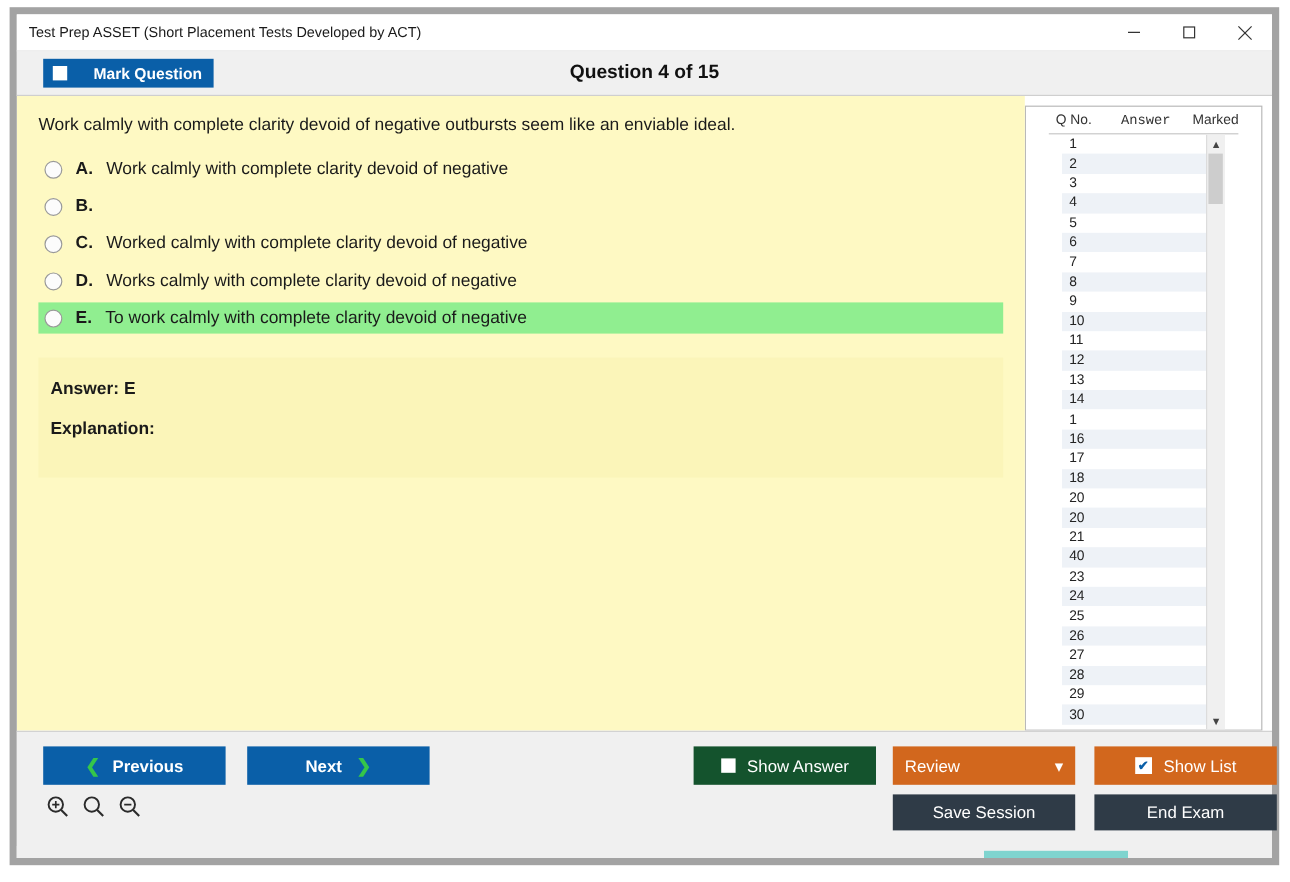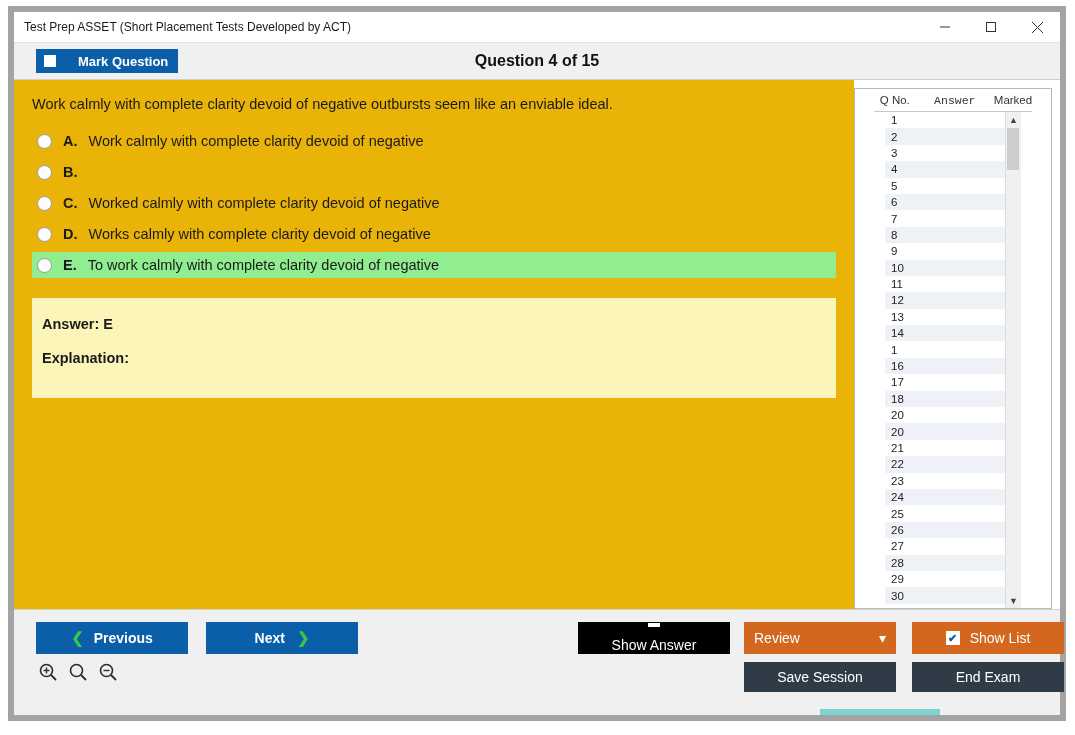--- a/index.html
+++ b/index.html
@@ -96,21 +96,21 @@
   #body-area {
     flex: 1;
     display: flex;
     position: relative;
     overflow: hidden;
   }
   #question-pane {
     width: 840px;
     min-width: 840px;
     position: relative;
-    background: #eab308;
+    background: #fef9c3;
   }
   #question-text {
     font-size: 14.5px;
     color: #1a1a1a;
     padding: 14px 16px 0 18px;
     line-height: 1.4;
   }
   #options-list {
     margin-top: 14px;
   }
@@ -249,21 +249,21 @@
     left: 22px; top: 12px; width: 152px; height: 32px;
     background: #0a5fa8; gap: 10px; font-weight: bold;
   }
   #next-button {
     left: 192px; top: 12px; width: 152px; height: 32px;
     background: #0a5fa8; gap: 12px; font-weight: bold;
   }
   .chev { color: #35c64a; font-size: 15px; font-weight: bold; }
   #show-answer-button {
     left: 564px; top: 12px; width: 152px; height: 32px;
-    background: #000000; gap: 10px; flex-direction: column;
+    background: #14532d; gap: 10px;
   }
   #review-button {
     left: 730px; top: 12px; width: 152px; height: 32px;
     background: #d2671d; justify-content: space-between;
     padding: 0 10px; box-sizing: border-box;
   }
   #show-list-button {
     left: 898px; top: 12px; width: 152px; height: 32px;
     background: #d2671d; gap: 10px;
   }
@@ -478,21 +478,21 @@
               <div class="cell-no">20</div>
               <div class="cell-ans"></div>
               <div class="cell-marked"></div>
             </div>
             <div class="qrow">
               <div class="cell-no">21</div>
               <div class="cell-ans"></div>
               <div class="cell-marked"></div>
             </div>
             <div class="qrow alt">
-              <div class="cell-no">22</div>
+              <div class="cell-no">40</div>
               <div class="cell-ans"></div>
               <div class="cell-marked"></div>
             </div>
             <div class="qrow">
               <div class="cell-no">23</div>
               <div class="cell-ans"></div>
               <div class="cell-marked"></div>
             </div>
             <div class="qrow alt">
               <div class="cell-no">24</div>

